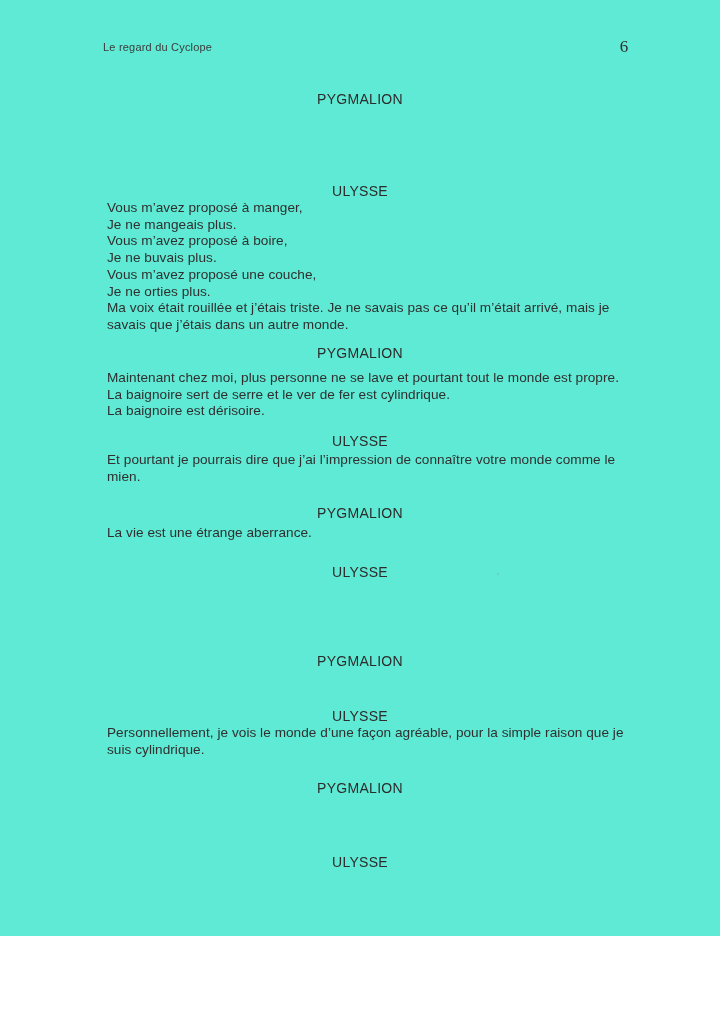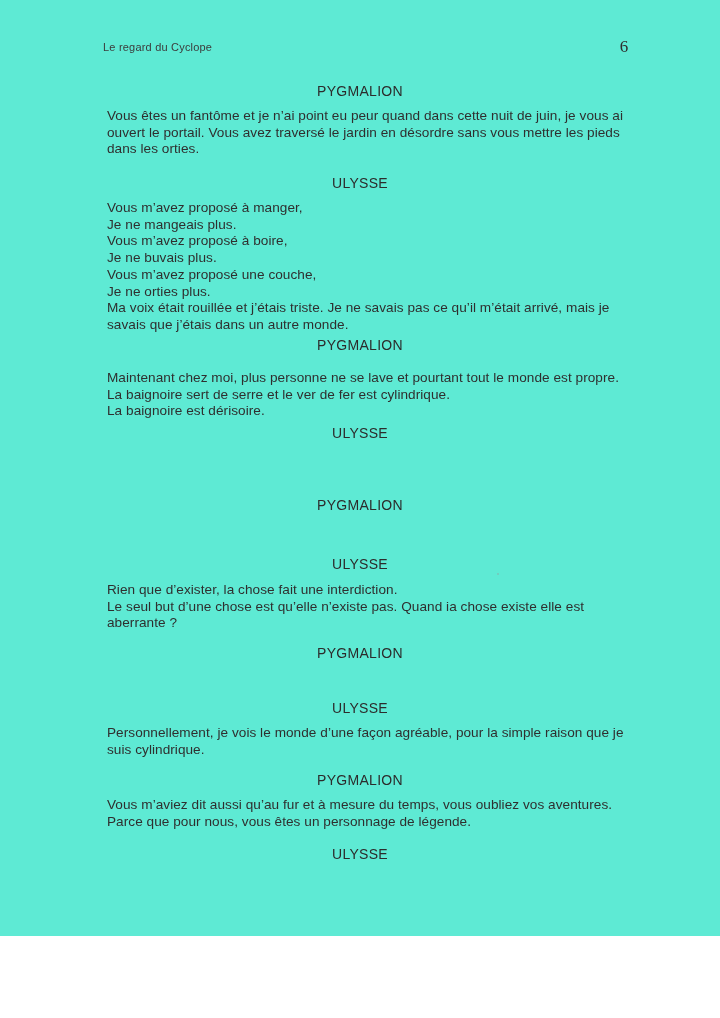--- a/index.html
+++ b/index.html
@@ -38,20 +38,21 @@
   }
   .heading {
     position: absolute;
     left: 0;
     width: 720px;
     text-align: center;
     font-size: 14px;
     line-height: 17px;
     letter-spacing: 0.3px;
     color: #2c2c2c;
+    margin-top: 8px;
   }
   .body-text {
     position: absolute;
     left: 107px;
     width: 522px;
     font-size: 13.6px;
     line-height: 16.7px;
     white-space: pre-wrap;
     color: #2f2f2f;
     letter-spacing: 0.05px;
@@ -69,57 +70,52 @@
 </style>
 </head>
 <body>
 
 <div class="page">
 
   <div class="running-title">Le regard du Cyclope</div>
   <div class="page-number">6</div>
 
   <div class="heading" style="top:83px">PYGMALION</div>
-  <div class="body-text" style="top:108px">Vous êtes un fantôme et je n’ai point eu peur quand dans cette nuit de juin, je vous ai
-ouvert le portail. Vous avez traversé le jardin en désordre sans vous mettre les pieds
-dans les orties.</div>
 
   <div class="heading" style="top:175px">ULYSSE</div>
   <div class="body-text" style="top:200px">Vous m’avez proposé à manger,
 Je ne mangeais plus.
 Vous m’avez proposé à boire,
 Je ne buvais plus.
 Vous m’avez proposé une couche,
 Je ne orties plus.
 Ma voix était rouillée et j’étais triste. Je ne savais pas ce qu’il m’était arrivé, mais je
 savais que j’étais dans un autre monde.</div>
 
   <div class="heading" style="top:337px">PYGMALION</div>
   <div class="body-text" style="top:370px">Maintenant chez moi, plus personne ne se lave et pourtant tout le monde est propre.
 La baignoire sert de serre et le ver de fer est cylindrique.
 La baignoire est dérisoire.</div>
 
   <div class="heading" style="top:425px">ULYSSE</div>
+  <div class="body-text" style="top:452px">Et pourtant je pourrais dire que j’ai l’impression de connaître votre monde comme le
+mien.</div>
 
   <div class="heading" style="top:497px">PYGMALION</div>
+  <div class="body-text" style="top:525px">La vie est une étrange aberrance.</div>
 
   <div class="heading" style="top:556px">ULYSSE</div>
-  <div class="body-text" style="top:582px">Rien que d’exister, la chose fait une interdiction.
-Le seul but d’une chose est qu’elle n’existe pas. Quand ia chose existe elle est
-aberrante ?</div>
 
   <div class="heading" style="top:645px">PYGMALION</div>
 
   <div class="heading" style="top:700px">ULYSSE</div>
   <div class="body-text" style="top:725px">Personnellement, je vois le monde d’une façon agréable, pour la simple raison que je
 suis cylindrique.</div>
 
   <div class="heading" style="top:772px">PYGMALION</div>
-  <div class="body-text" style="top:797px">Vous m’aviez dit aussi qu’au fur et à mesure du temps, vous oubliez vos aventures.
-Parce que pour nous, vous êtes un personnage de légende.</div>
 
   <div class="heading" style="top:846px">ULYSSE</div>
 
   <div class="speck s1"></div>
   <div class="speck s2"></div>
   <div class="speck s3"></div>
   <div class="speck s4"></div>
   <div class="speck s5"></div>
 
 </div>

